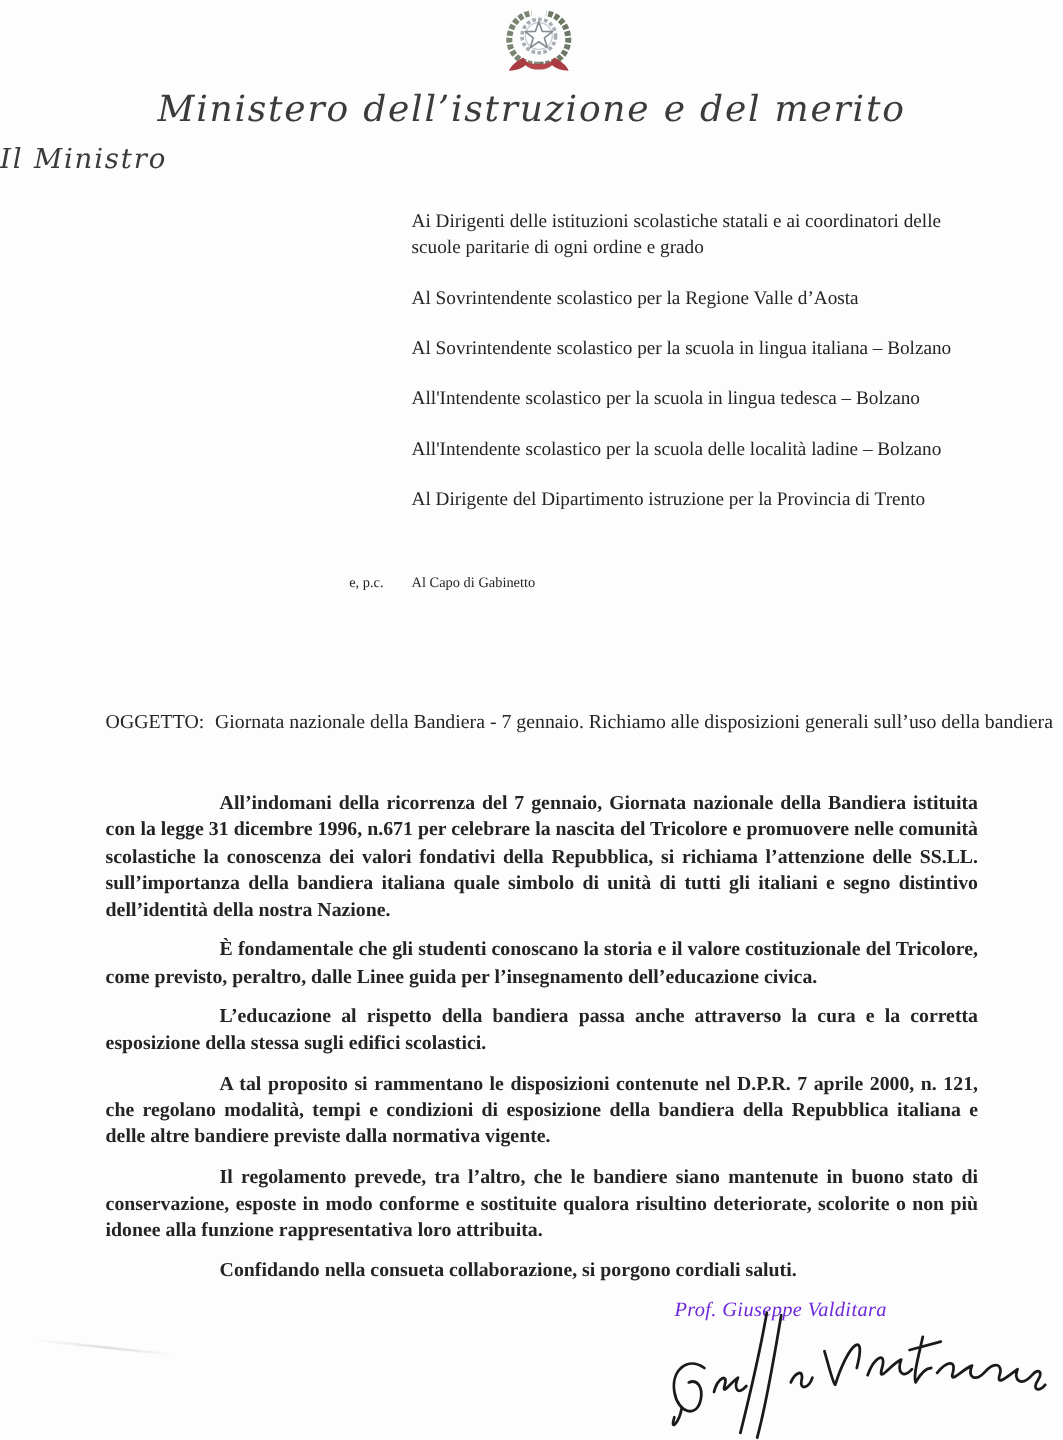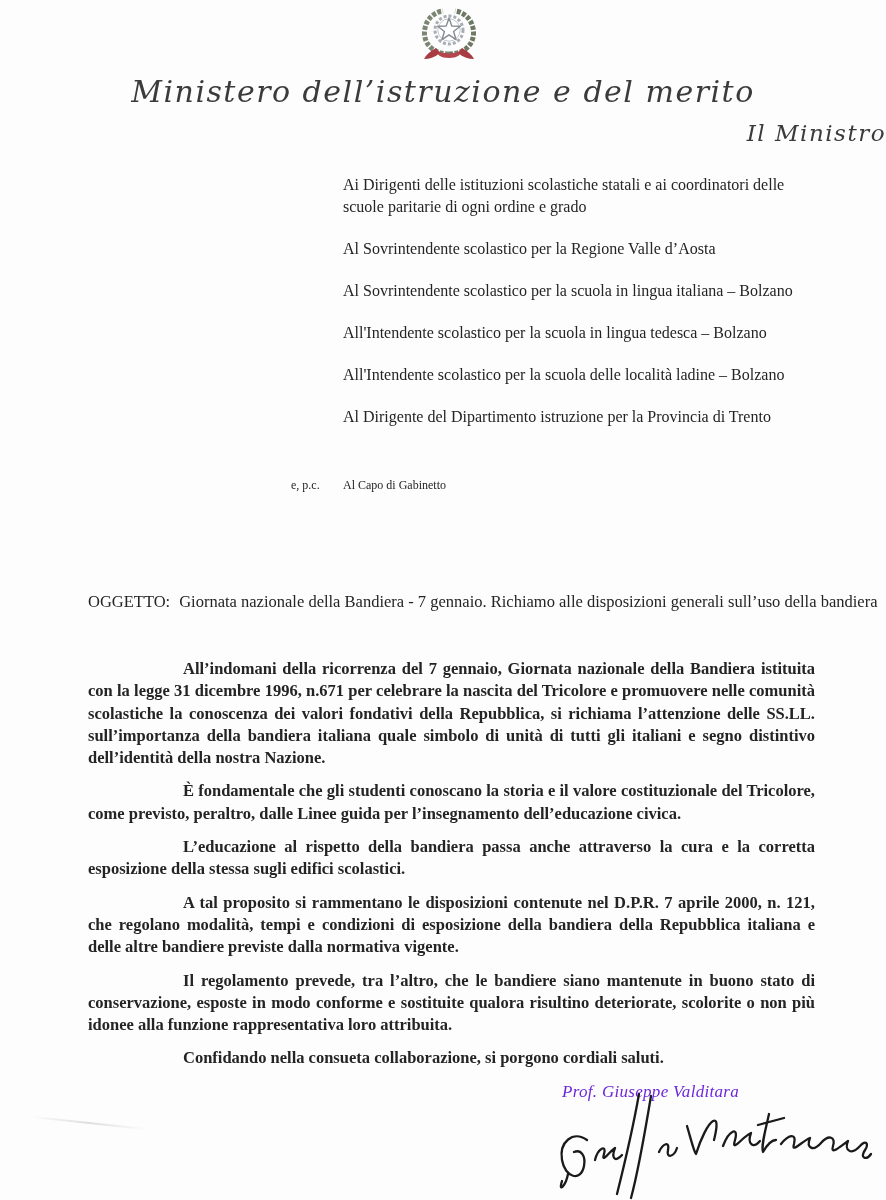--- a/index.html
+++ b/index.html
@@ -17,21 +17,21 @@
     position: absolute; top: 74px; left: 0; width: 886px;
     text-align: center;
     font-family: "DejaVu Serif", serif;
     font-style: italic;
     font-size: 30px;
     letter-spacing: 1.5px;
     color: #3b3b3b;
   }
   .minister-subtitle {
     position: absolute; top: 120px; left: 0; width: 886px;
-    text-align: right;
+    text-align: left;
     font-family: "DejaVu Serif", serif;
     font-style: italic;
     font-size: 23px;
     letter-spacing: 1.5px;
     color: #3b3b3b;
   }
   .recipients {
     position: absolute; left: 343px; top: 174px; width: 466px;
     font-size: 16px; line-height: 22px; font-family: Liberation Serif, serif;
   }

